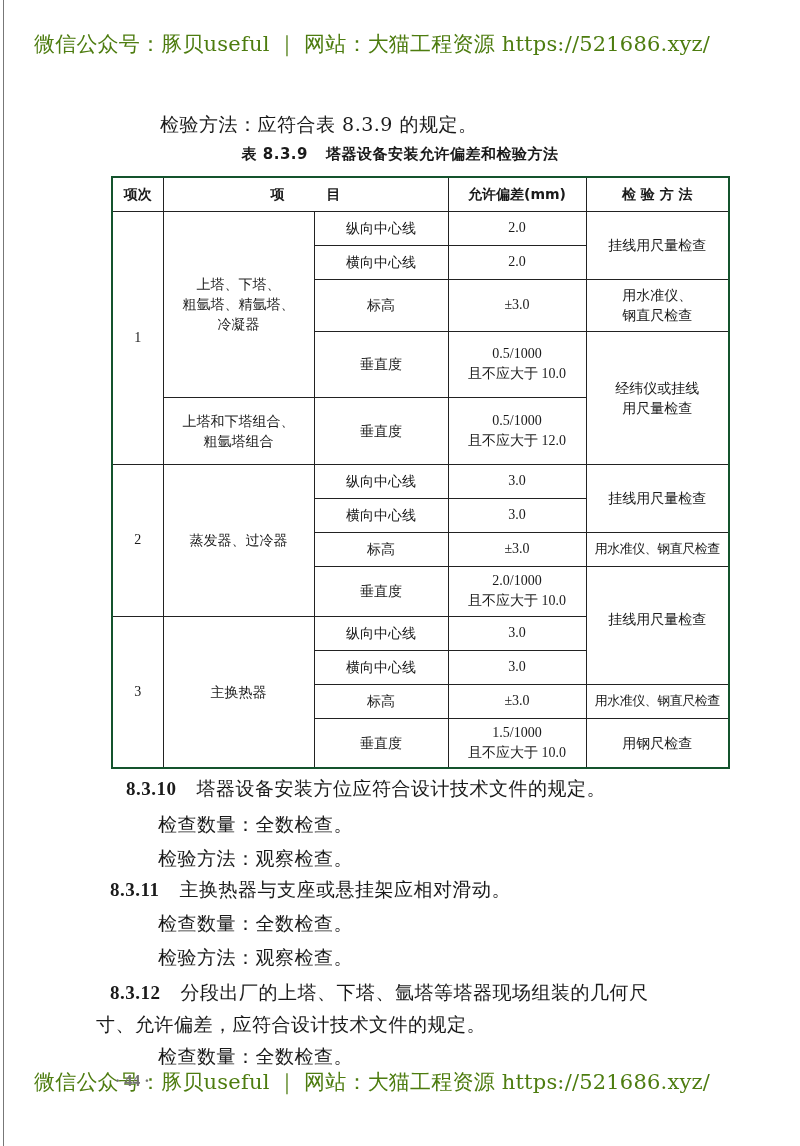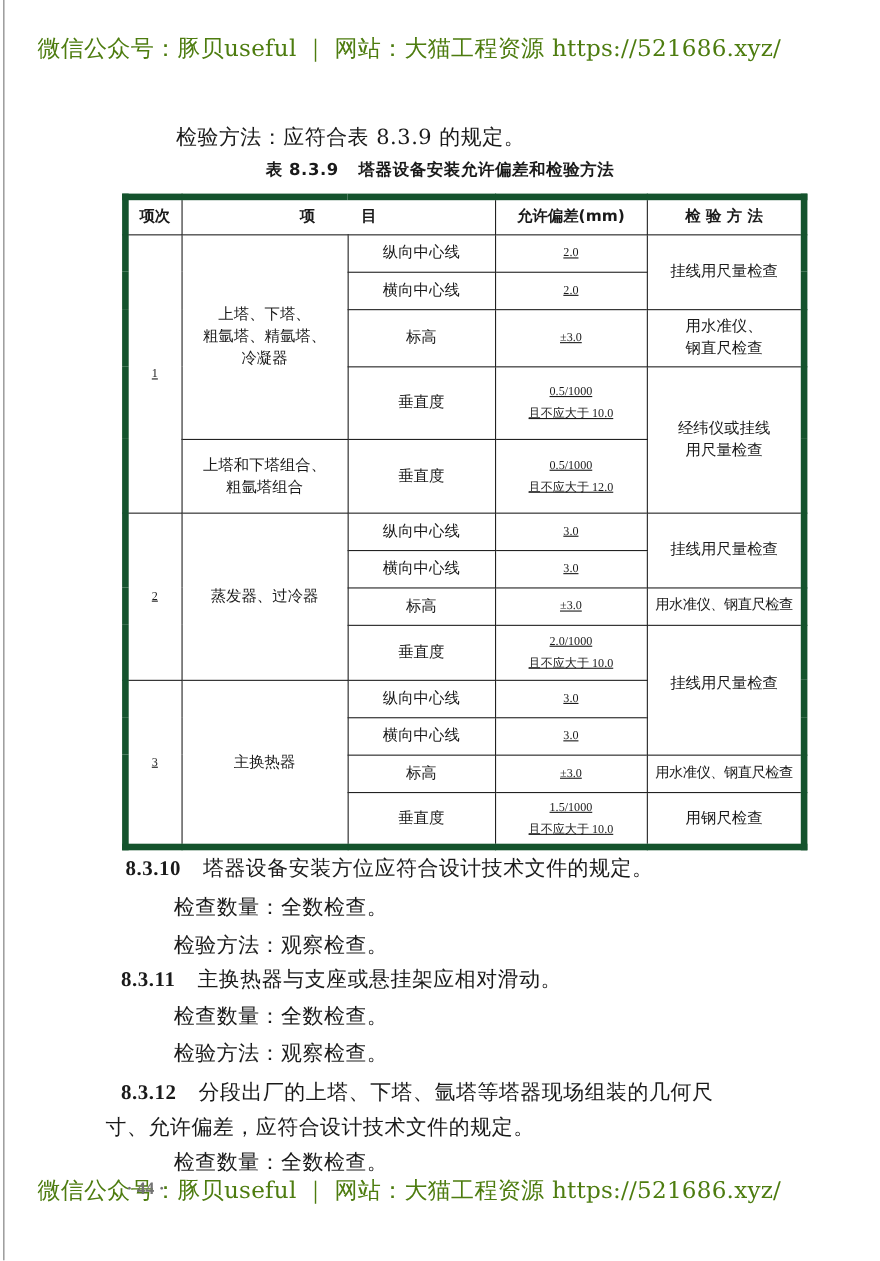--- a/index.html
+++ b/index.html
@@ -12,23 +12,23 @@
   .wm-bottom { top: 1068px; }
   .line { position: absolute; font-size: 19px; white-space: nowrap; letter-spacing: 0.5px; }
   .clause-no { font-weight: bold; font-family: "Liberation Serif", serif; margin-right: 20px; }
   .table-title { position: absolute; top: 145px; left: 0; width: 800px; text-align: center;
                  font-size: 15px; font-weight: bold; font-family: "DejaVu Sans", sans-serif; letter-spacing: 0.5px; }
   .table-title .tno { margin-right: 18px; }
   table.spec { position: absolute; left: 111px; top: 176px; border-collapse: collapse;
                font-family: "DejaVu Sans", sans-serif; font-size: 14px; }
   table.spec td, table.spec th { border: 1.5px solid #222; text-align: center; vertical-align: middle;
                padding: 0 2px; line-height: 20px; font-weight: normal; }
-  table.spec { border: 6px solid #14532d; }
+  table.spec { border: 2px solid #14532d; }
   table.spec th { font-weight: bold; font-size: 14px; }
-  .num { font-family: "Liberation Serif", serif; font-size: 11px; text-decoration: underline; }
+  .num { font-family: "Liberation Serif", serif; font-size: 14px; }
   .page-no { position: absolute; left: 115px; top: 1072px; font-size: 16px; font-weight: bold; color: #737373;
              font-family: "Liberation Serif", serif; }
 </style>
 </head>
 <body>
 
 <div class="left-rule"></div>
 
 <div class="watermark wm-top">微信公众号：豚贝useful ｜ 网站：大猫工程资源 https://521686.xyz/</div>
 
@@ -128,21 +128,21 @@
   </tr>
   <tr style="height:50px">
     <td>垂直度</td>
     <td class="num" style="white-space:pre-line">1.5/1000
 且不应大于 10.0</td>
     <td>用钢尺检查</td>
   </tr>
 </tbody>
   </table>
 
-<div class="line" style="left:114px; top:776px;">
+<div class="line" style="left:126px; top:776px;">
   <span class="clause-no">8.3.10</span><span>塔器设备安装方位应符合设计技术文件的规定。</span>
 </div>
 <div class="line" style="left:158px; top:812px;">检查数量：全数检查。</div>
 <div class="line" style="left:158px; top:846px;">检验方法：观察检查。</div>
 
 <div class="line" style="left:110px; top:877px;">
   <span class="clause-no">8.3.11</span><span>主换热器与支座或悬挂架应相对滑动。</span>
 </div>
 <div class="line" style="left:158px; top:911px;">检查数量：全数检查。</div>
 <div class="line" style="left:158px; top:945px;">检验方法：观察检查。</div>

